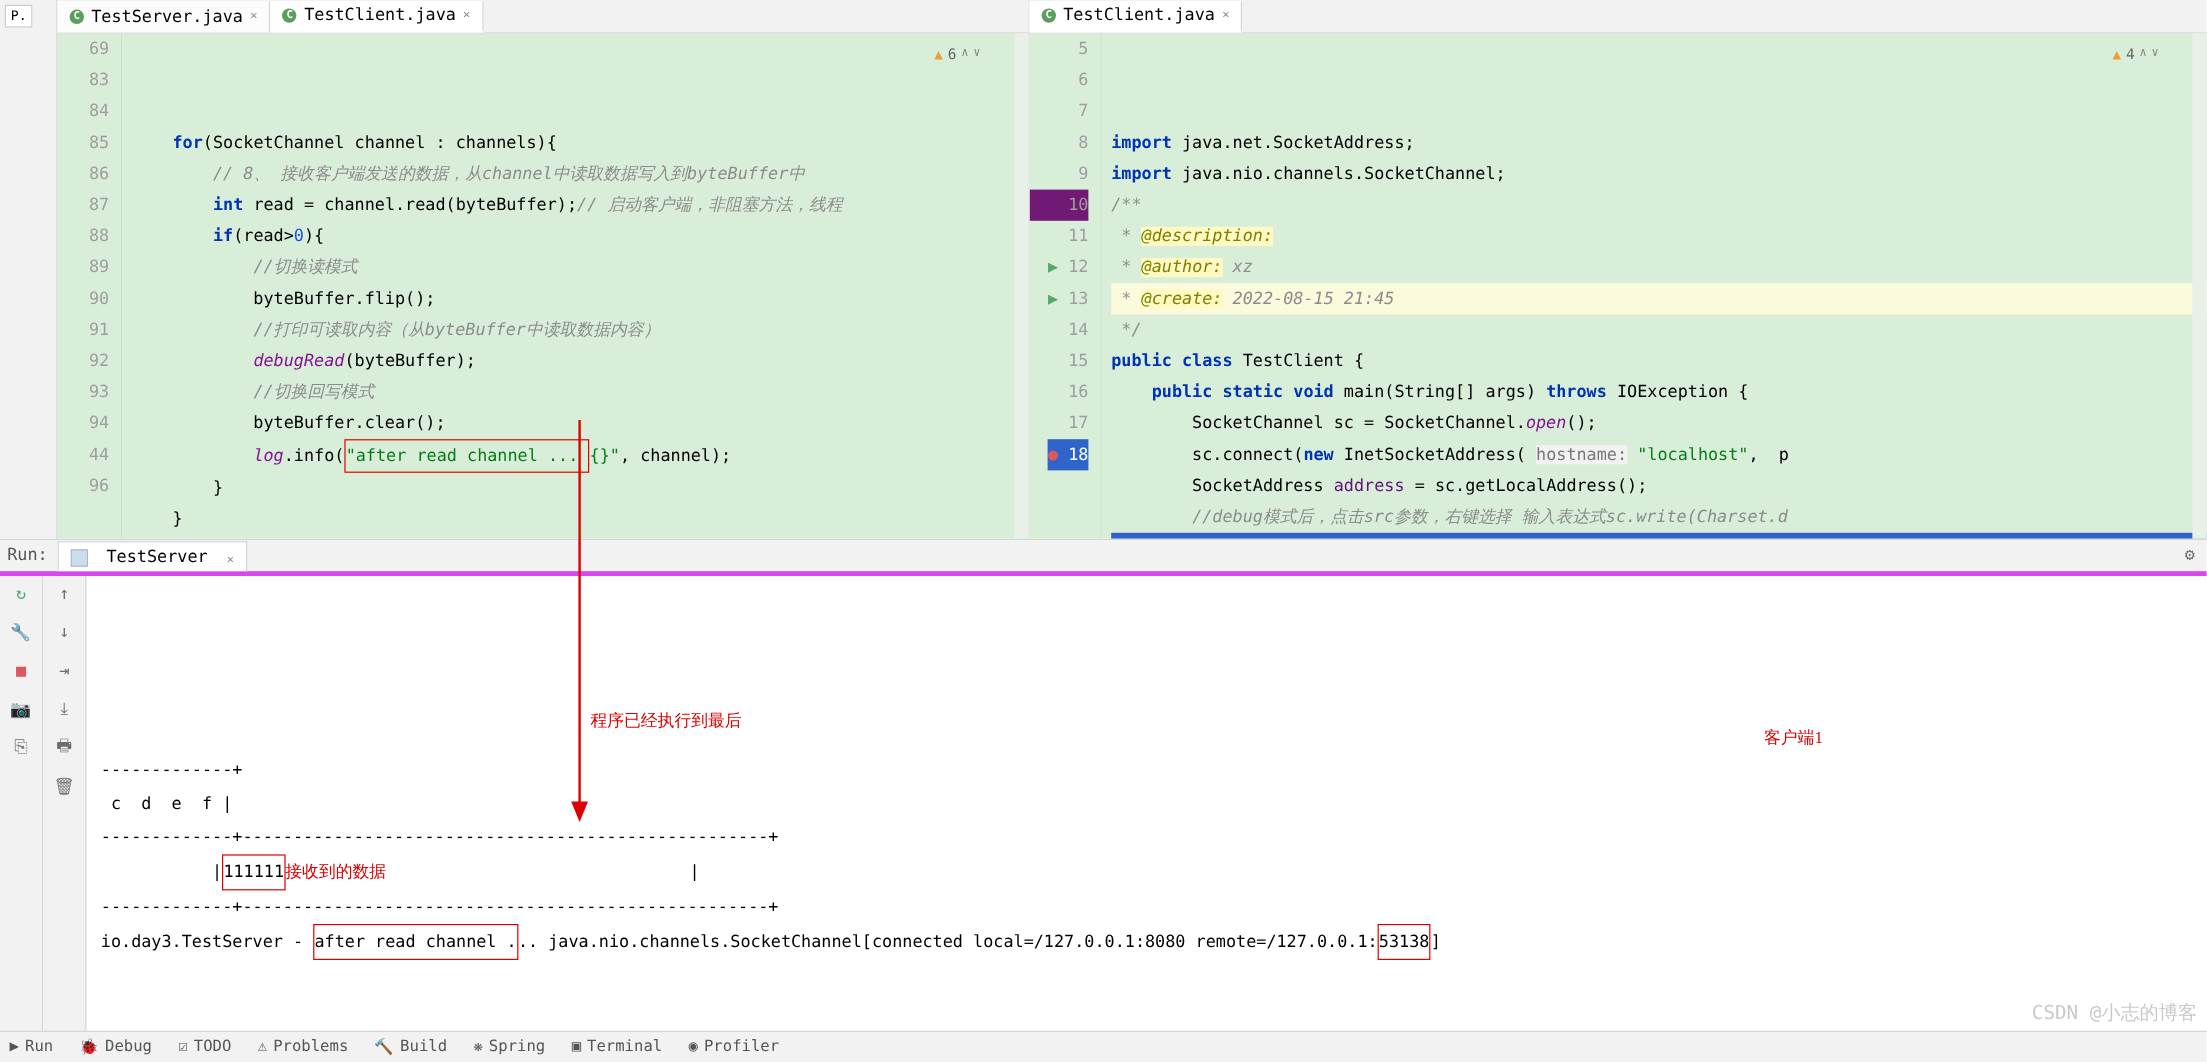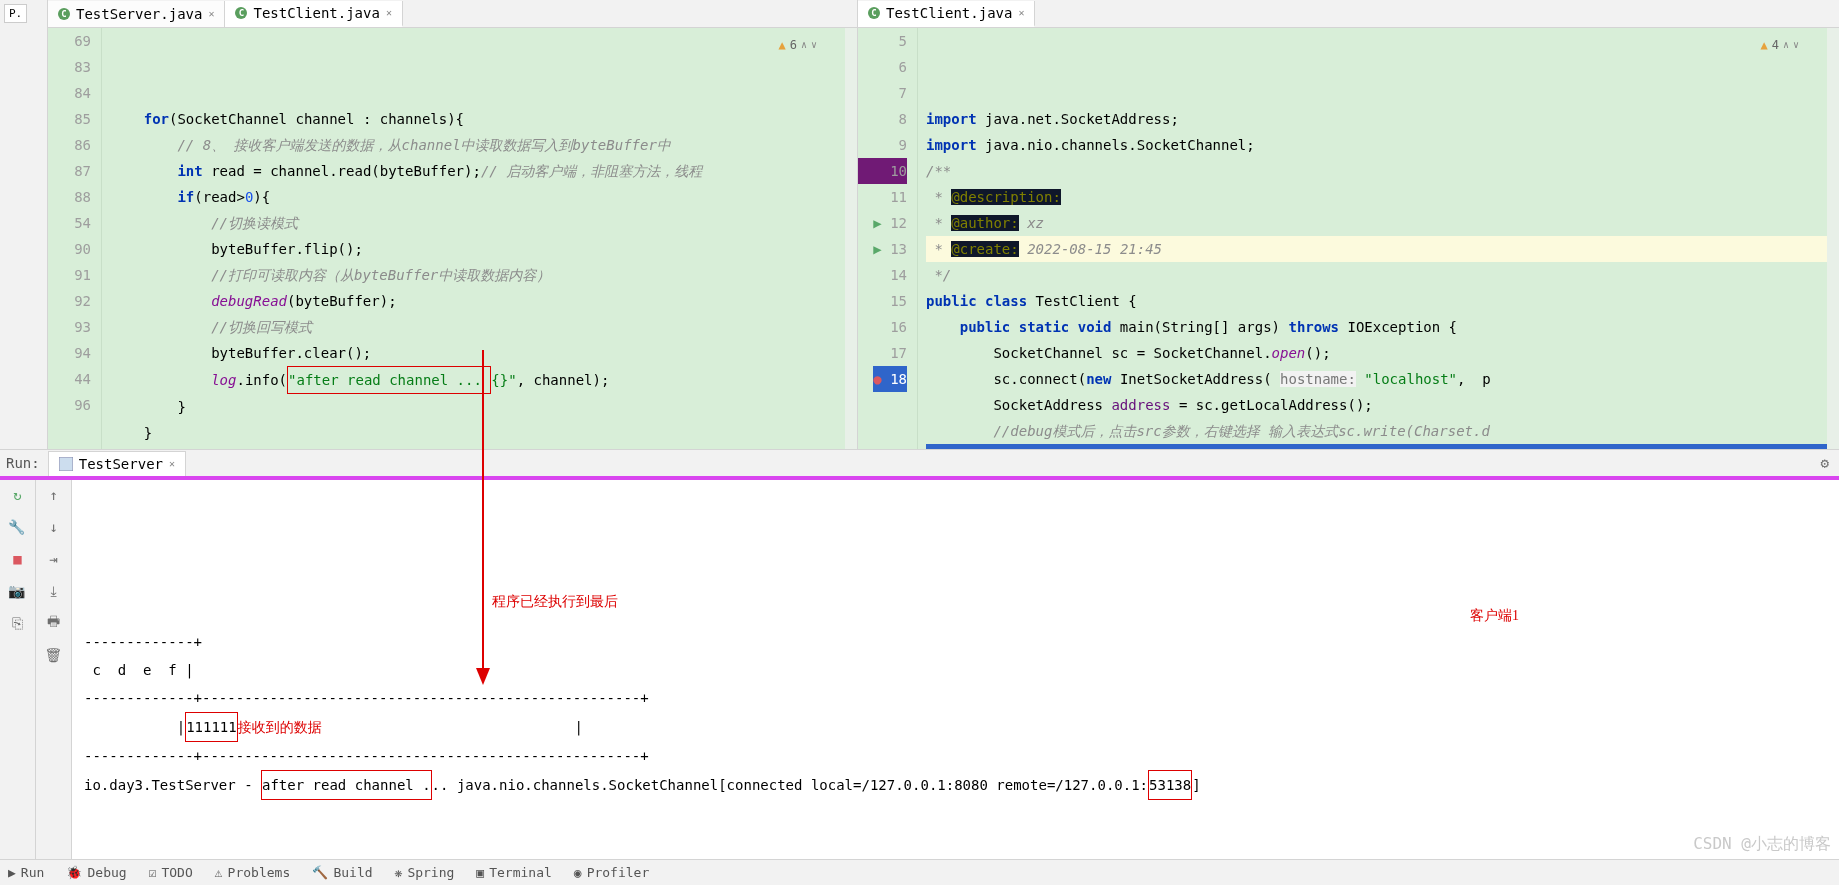--- a/index.html
+++ b/index.html
@@ -15,34 +15,34 @@
   .tab-icon{width:12px;height:12px;border-radius:50%;background:#5a9e5e;color:#fff;font-size:9px;display:flex;align-items:center;justify-content:center;font-weight:bold}
   .tab-close{color:#888;font-size:10px}
   .editor-wrap{display:flex;flex:1;overflow:hidden}
   .gutter{width:54px;background:#d8eed8;text-align:right;padding-right:10px;color:#9e9e9e;font-family:Consolas,monospace;line-height:26px;border-right:1px solid #c8dfc8}
   .code{flex:1;background:#d8eed8;font-family:Consolas,monospace;line-height:26px;white-space:pre;overflow:hidden;position:relative;padding-left:8px}
   .kw{color:#0033b3;font-weight:bold}
   .str{color:#067d17}
   .cm{color:#8c8c8c;font-style:italic}
   .num{color:#1750eb}
   .fld{color:#871094;font-style:italic}
-  .ann{background:#0f172a;color:#808000}
+  .ann{background:#fef9c3;font-style:italic;color:#808000}
   .hl-line{background:#fcfadd}
   .sel-line{background:#2f65ca;color:#fff}
   .red-box{border:1px solid #d00;display:inline-block}
   .warn-badge{position:absolute;top:4px;right:40px;display:flex;align-items:center;gap:4px;font-size:12px;color:#666}
   .warn-tri{color:#e6a23c}
   .nav-up,.nav-down{color:#888;font-size:10px}
   .play{color:#59a869}
   .bp{color:#db5860}
   
   .run-panel{display:flex;flex-direction:column;height:calc(100% - 450px);position:relative}
   .run-tabs{height:30px;background:#f2f2f2;border-bottom:4px solid #d946ef;display:flex;align-items:center;padding-left:6px}
   .run-label{color:#555;margin-right:8px}
-  .run-tab{display:flex;align-items:center;padding:4px 10px;background:#fff;border:1px solid #d4d4d4;border-bottom:none;gap:6px}
+  .run-tab{display:flex;align-items:flex-end;padding:4px 10px;background:#fff;border:1px solid #d4d4d4;border-bottom:none;gap:16px}
   .run-body{flex:1;display:flex}
   .tool-col{width:36px;background:#f2f2f2;border-right:1px solid #d4d4d4;display:flex;flex-direction:column;align-items:center;padding-top:6px;gap:14px;color:#6e6e6e}
   .tool-col .btn{width:18px;height:18px;display:flex;align-items:center;justify-content:center;cursor:pointer}
   .green{color:#59a869}
   .red{color:#db5860}
   .console{flex:1;font-family:Consolas,monospace;padding:8px 12px;line-height:28px;white-space:pre;position:relative;overflow:hidden}
   .redtxt{color:#d00;font-family:"Microsoft YaHei"}
   
   .btm-bar{position:absolute;bottom:0;left:0;right:0;height:26px;background:#f2f2f2;border-top:1px solid #d4d4d4;display:flex;align-items:center;padding-left:8px;gap:22px;color:#555;font-size:13px}
   .btm-item{display:flex;align-items:center;gap:5px;cursor:pointer}
@@ -75,21 +75,21 @@
       </div>
     <div class="editor-wrap">
       <div class="gutter" id="left-gutter">
           <div>69</div>
           <div>83</div>
           <div>84</div>
           <div>85</div>
           <div>86</div>
           <div>87</div>
           <div>88</div>
-          <div>54</div>
+          <div>89</div>
           <div>90</div>
           <div>91</div>
           <div>92</div>
           <div>93</div>
           <div>94</div>
           <div>44</div>
           <div>96</div>
         </div>
       <div class="code" id="left-code">
         <div class="warn-badge">

